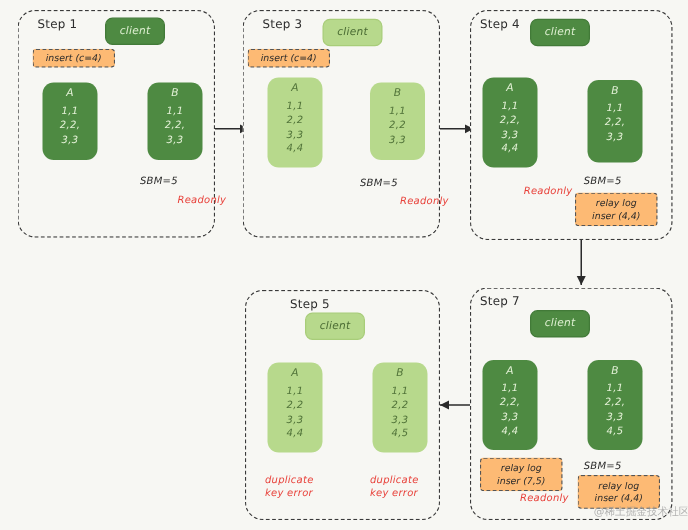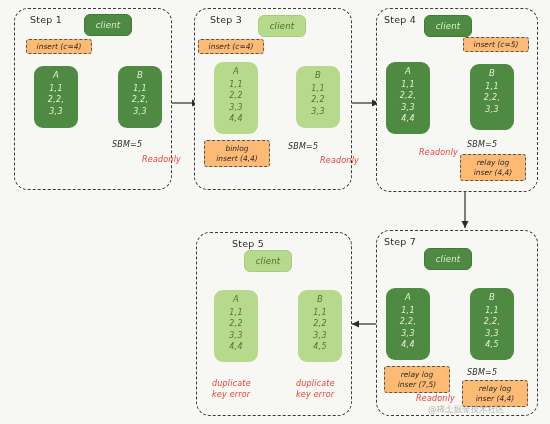--- a/index.html
+++ b/index.html
@@ -89,20 +89,21 @@
   
   svg.arrows{position:absolute;left:0;top:0;width:550px;height:424px;pointer-events:none;}
 
   
   .watermark{
     position:absolute;
     font-size:8.5px;
     color:#9a9a9a;
     opacity:.75;
     white-space:nowrap;
+    margin-left:47px;
   }
 </style>
 </head>
 <body>
 
 <div class="canvas">
 
   <svg class="arrows" viewBox="0 0 550 424">
     <defs>
       <marker id="ah" markerWidth="7" markerHeight="7" refX="6" refY="3" orient="auto">
@@ -172,31 +173,26 @@
     <div class="row">2,2</div>
     <div class="row">3,3</div>
     <div class="row">4,4</div>
   </div>
   <div class="node light" style="left:296px;top:66px;width:44px;height:62px;">
     <div class="nm">B</div>
     <div class="row">1,1</div>
     <div class="row">2,2</div>
     <div class="row">3,3</div>
   </div>
-  <div class="note" style="left:204px;top:140px;width:66px;height:27px;">
-    <div>binlog</div>
-    <div>insert (4,4)</div>
-  </div>
   <div class="lbl" style="left:288px;top:142px;">SBM=5</div>
   <div class="lbl red" style="left:288px;top:156px;">Readonly</div>
 
   <div class="step" style="left:376px;top:8px;width:162px;height:184px;"></div>
   <div class="step-title" style="left:384px;top:14px;">Step 4</div>
   <div class="client dark" style="left:424px;top:15px;width:48px;height:22px;">client</div>
-  <div class="note" style="left:463px;top:37px;width:66px;height:15px;">insert (c=5)</div>
   <div class="node dark" style="left:386px;top:62px;width:44px;height:72px;">
     <div class="nm">A</div>
     <div class="row">1,1</div>
     <div class="row">2,2,</div>
     <div class="row">3,3</div>
     <div class="row">4,4</div>
   </div>
   <div class="node dark" style="left:470px;top:64px;width:44px;height:66px;">
     <div class="nm">B</div>
     <div class="row">1,1</div>

